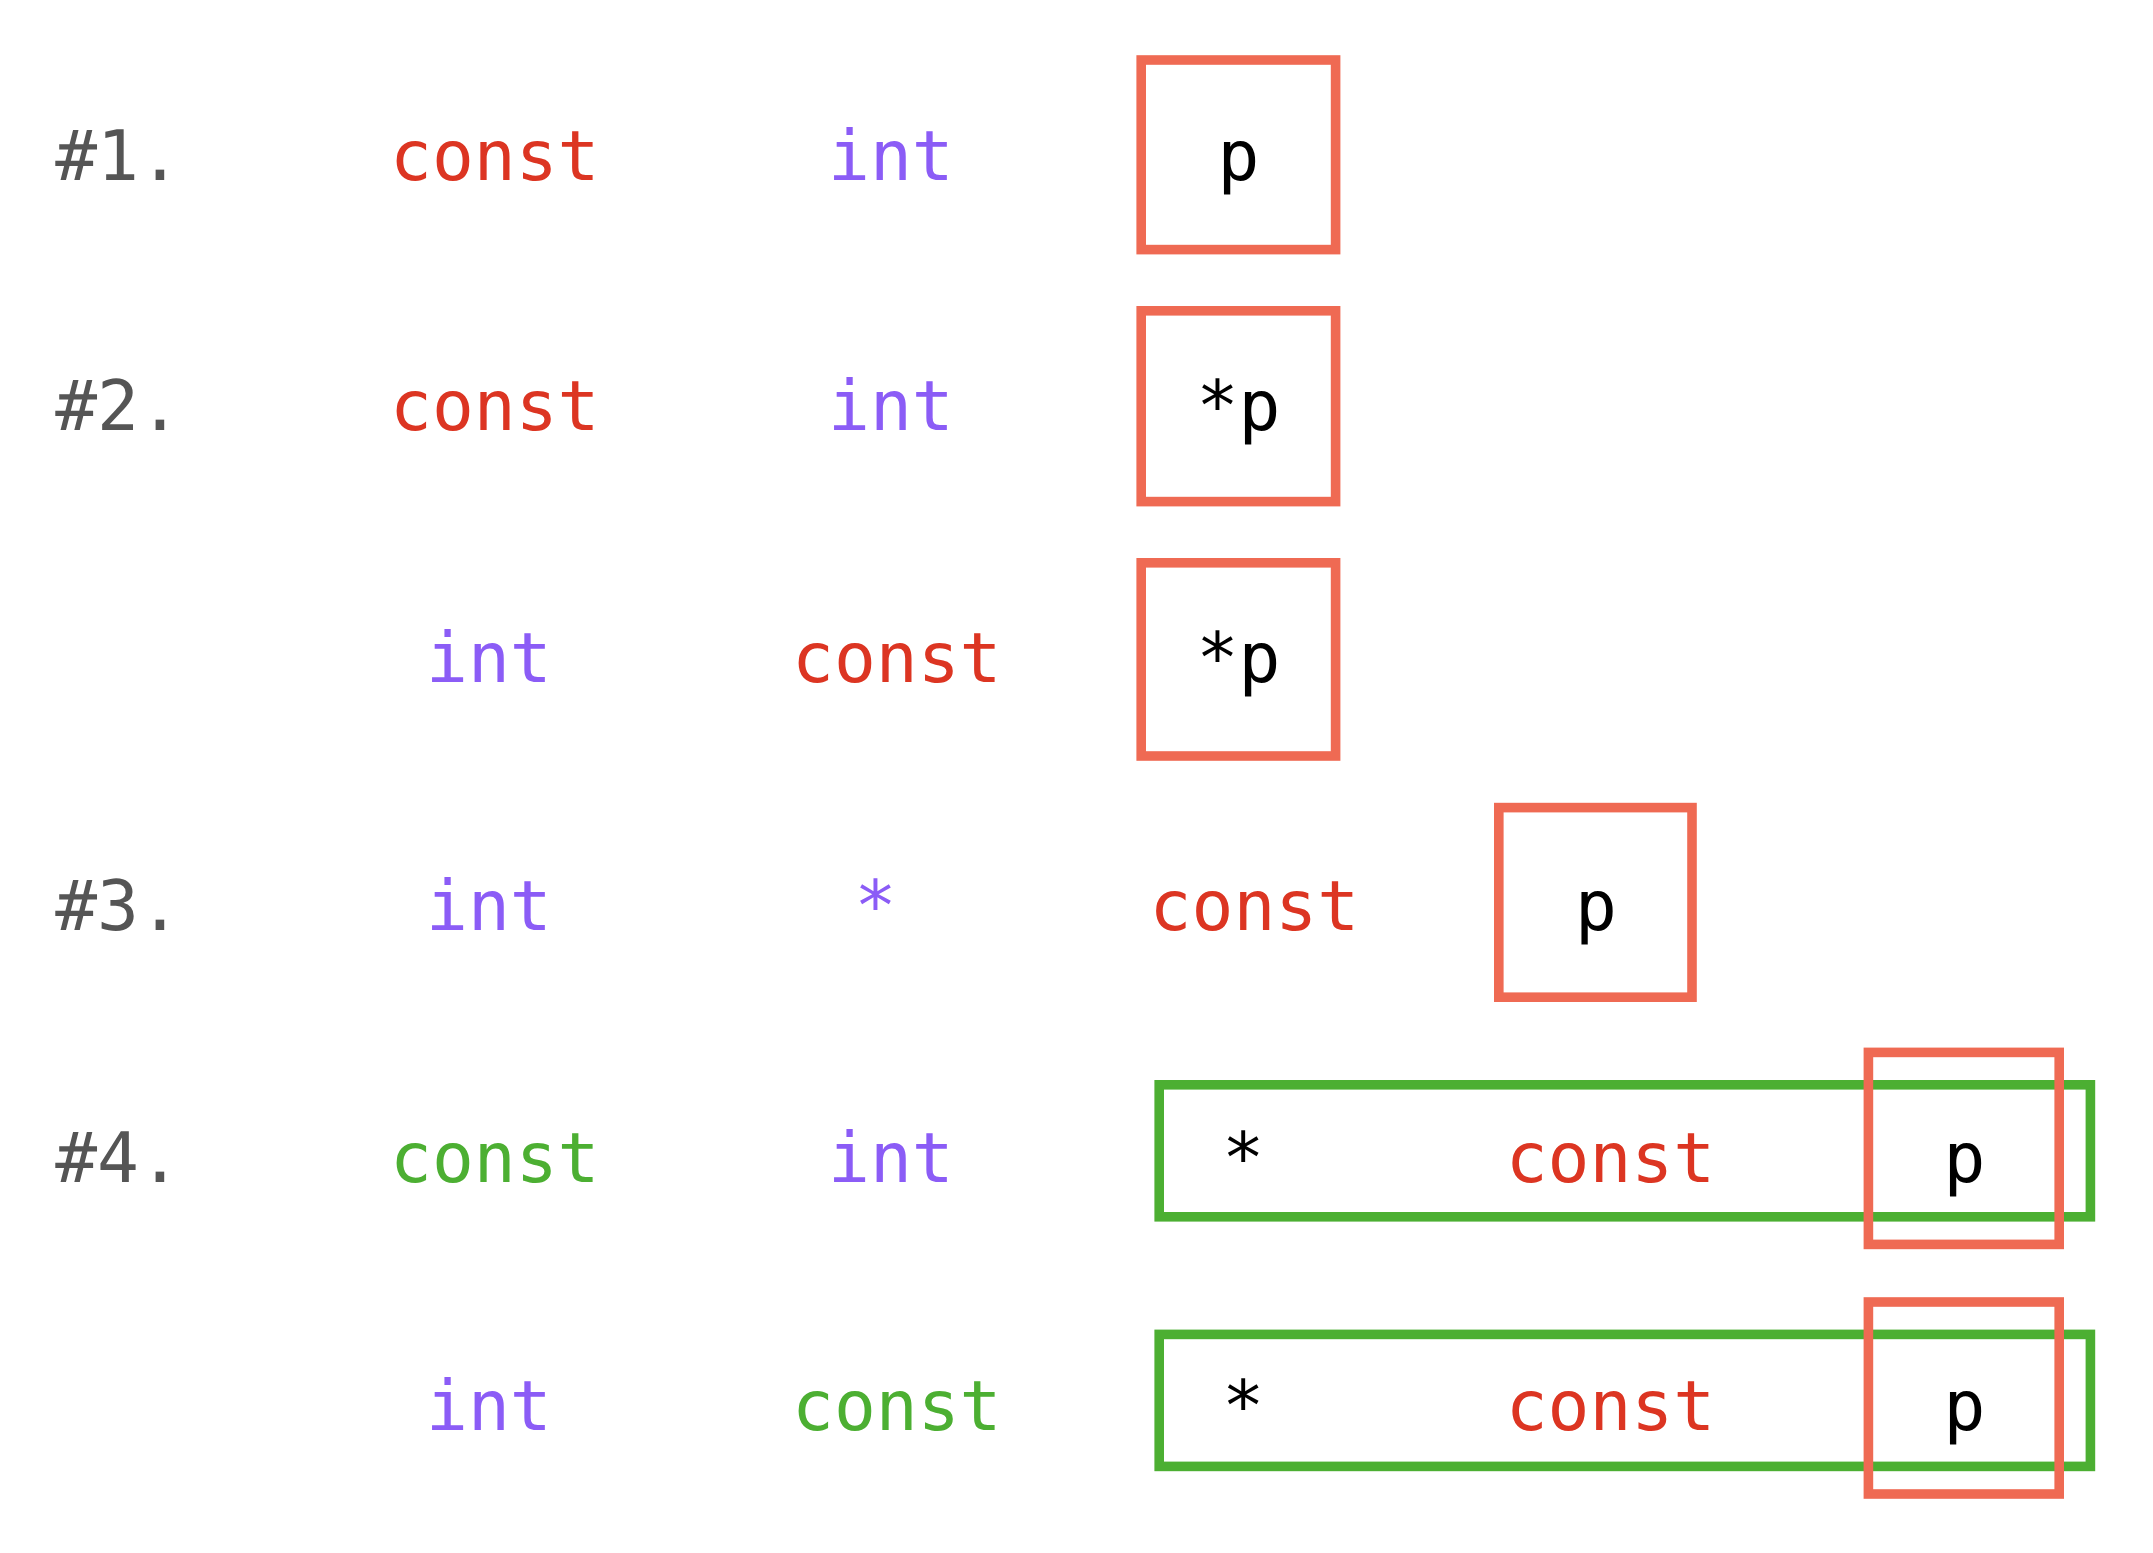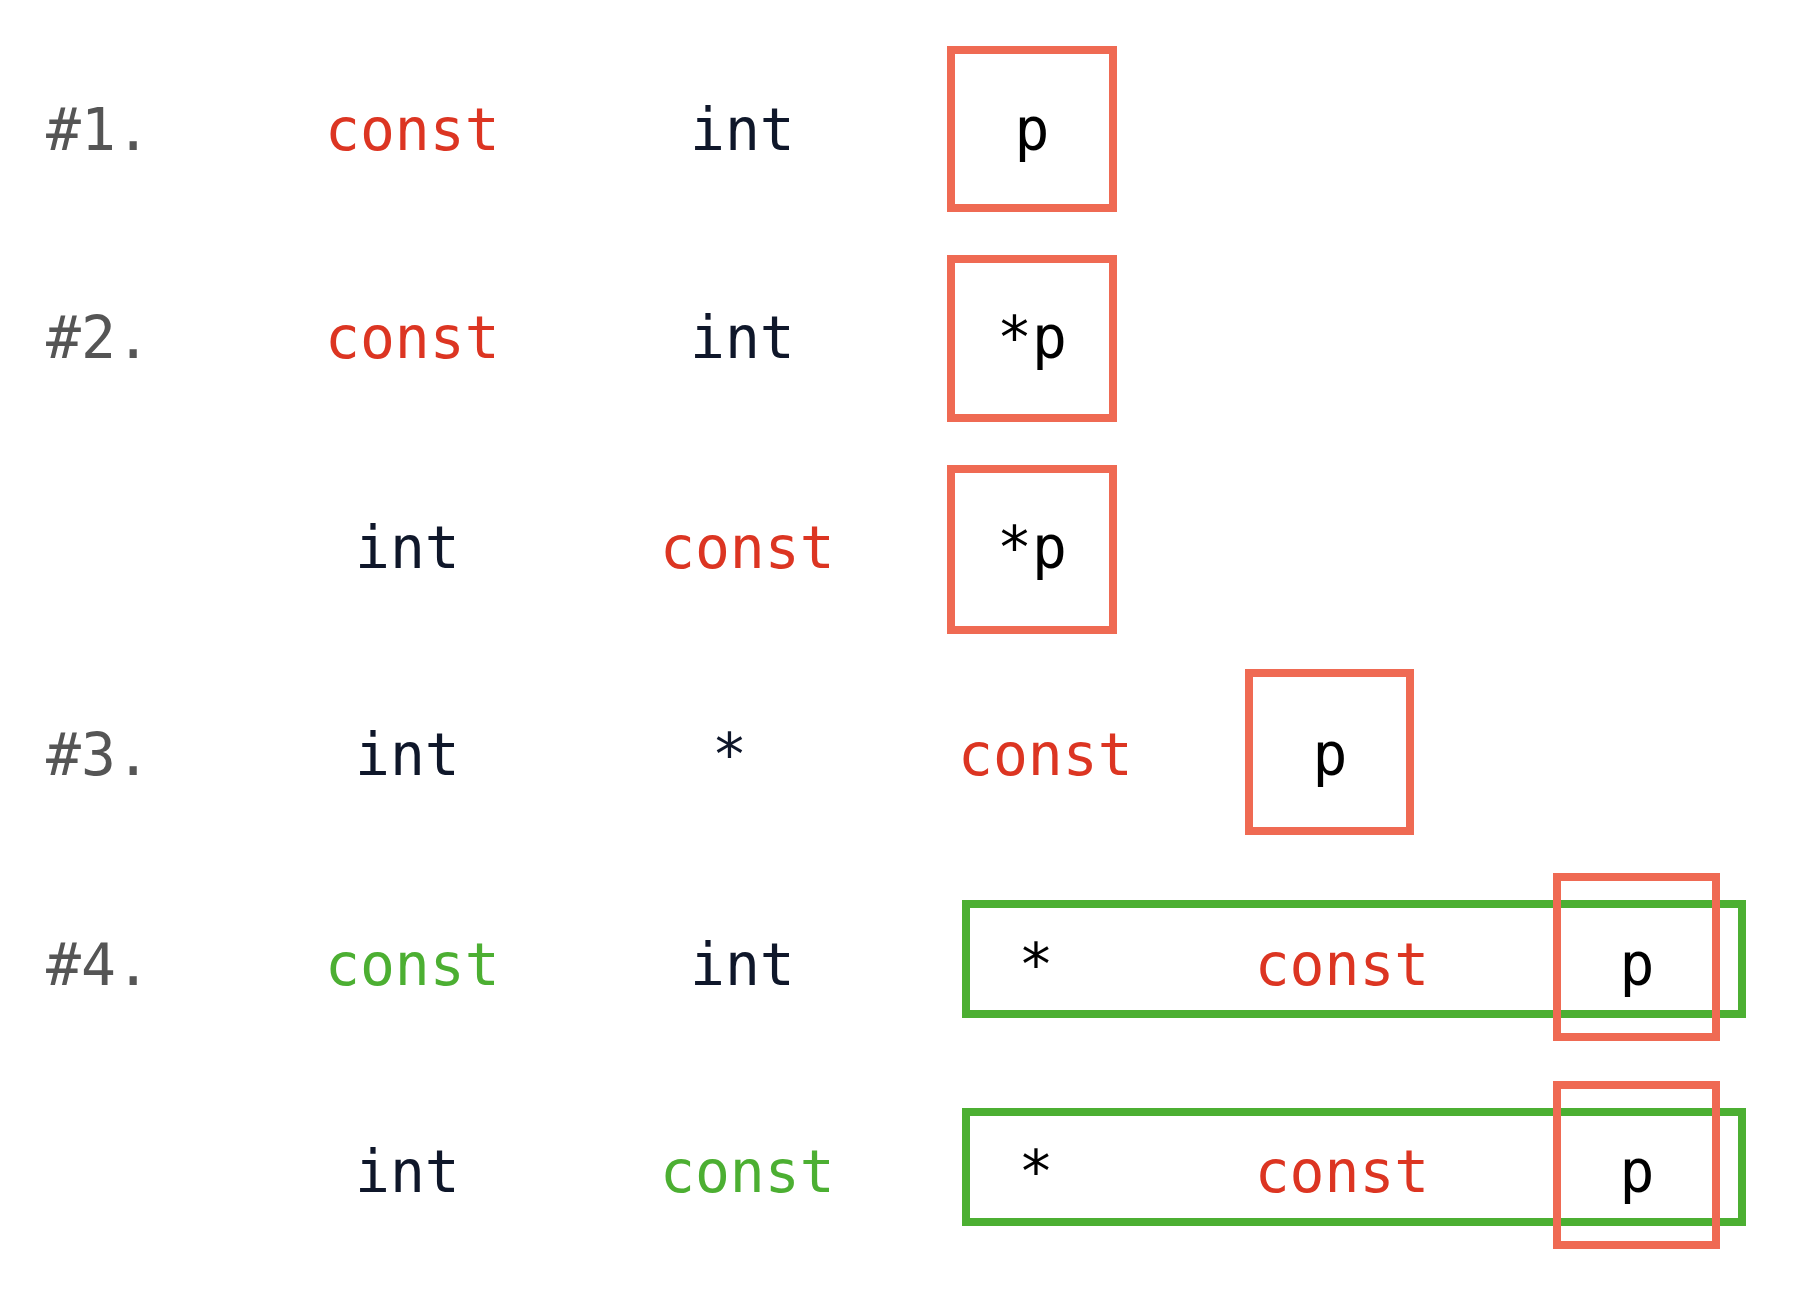--- a/index.html
+++ b/index.html
@@ -21,21 +21,21 @@
   .tok {
     position: absolute;
     font-family: "DejaVu Sans Mono", "Liberation Mono", monospace;
     font-size: 58px;
     line-height: 1;
     white-space: pre;
     letter-spacing: 0px;
     transform: translateY(-50%);
   }
   .tok.c-gray  { color: #555555; }
-  .tok.c-black { color: #0f172a; }
+  .tok.c-black { color: #8b5cf6; }
   .tok.c-red   { color: #dc3522; }
   .tok.c-green { color: #4caf32; }
 
   .boxed {
     position: absolute;
     box-sizing: border-box;
     background: transparent;
   }
   .box-red {
     border: 8px solid #ef6a53;

